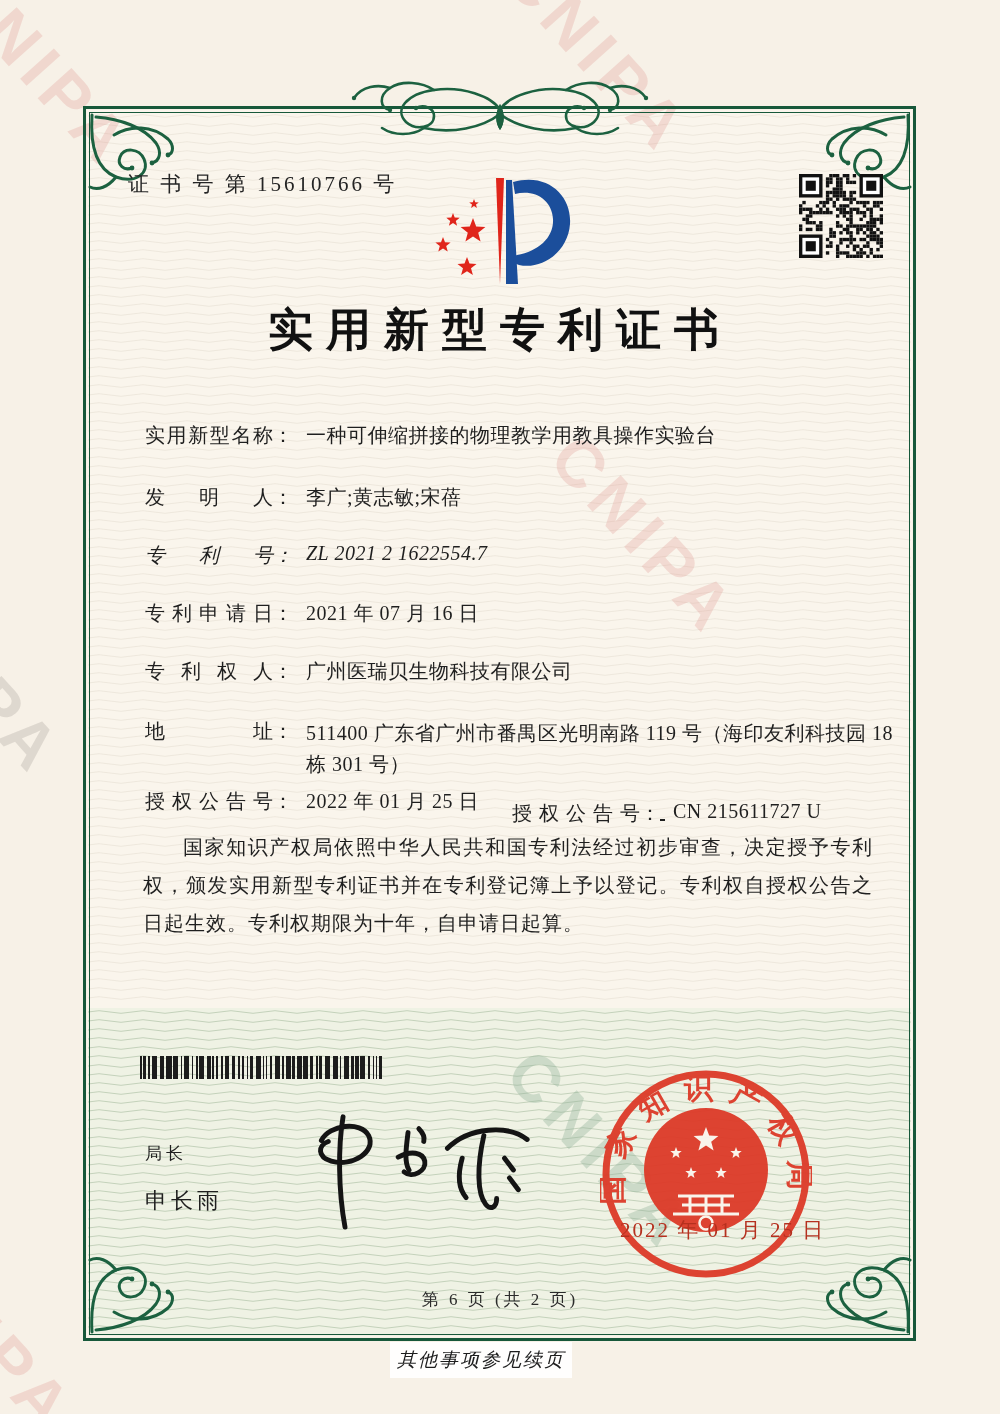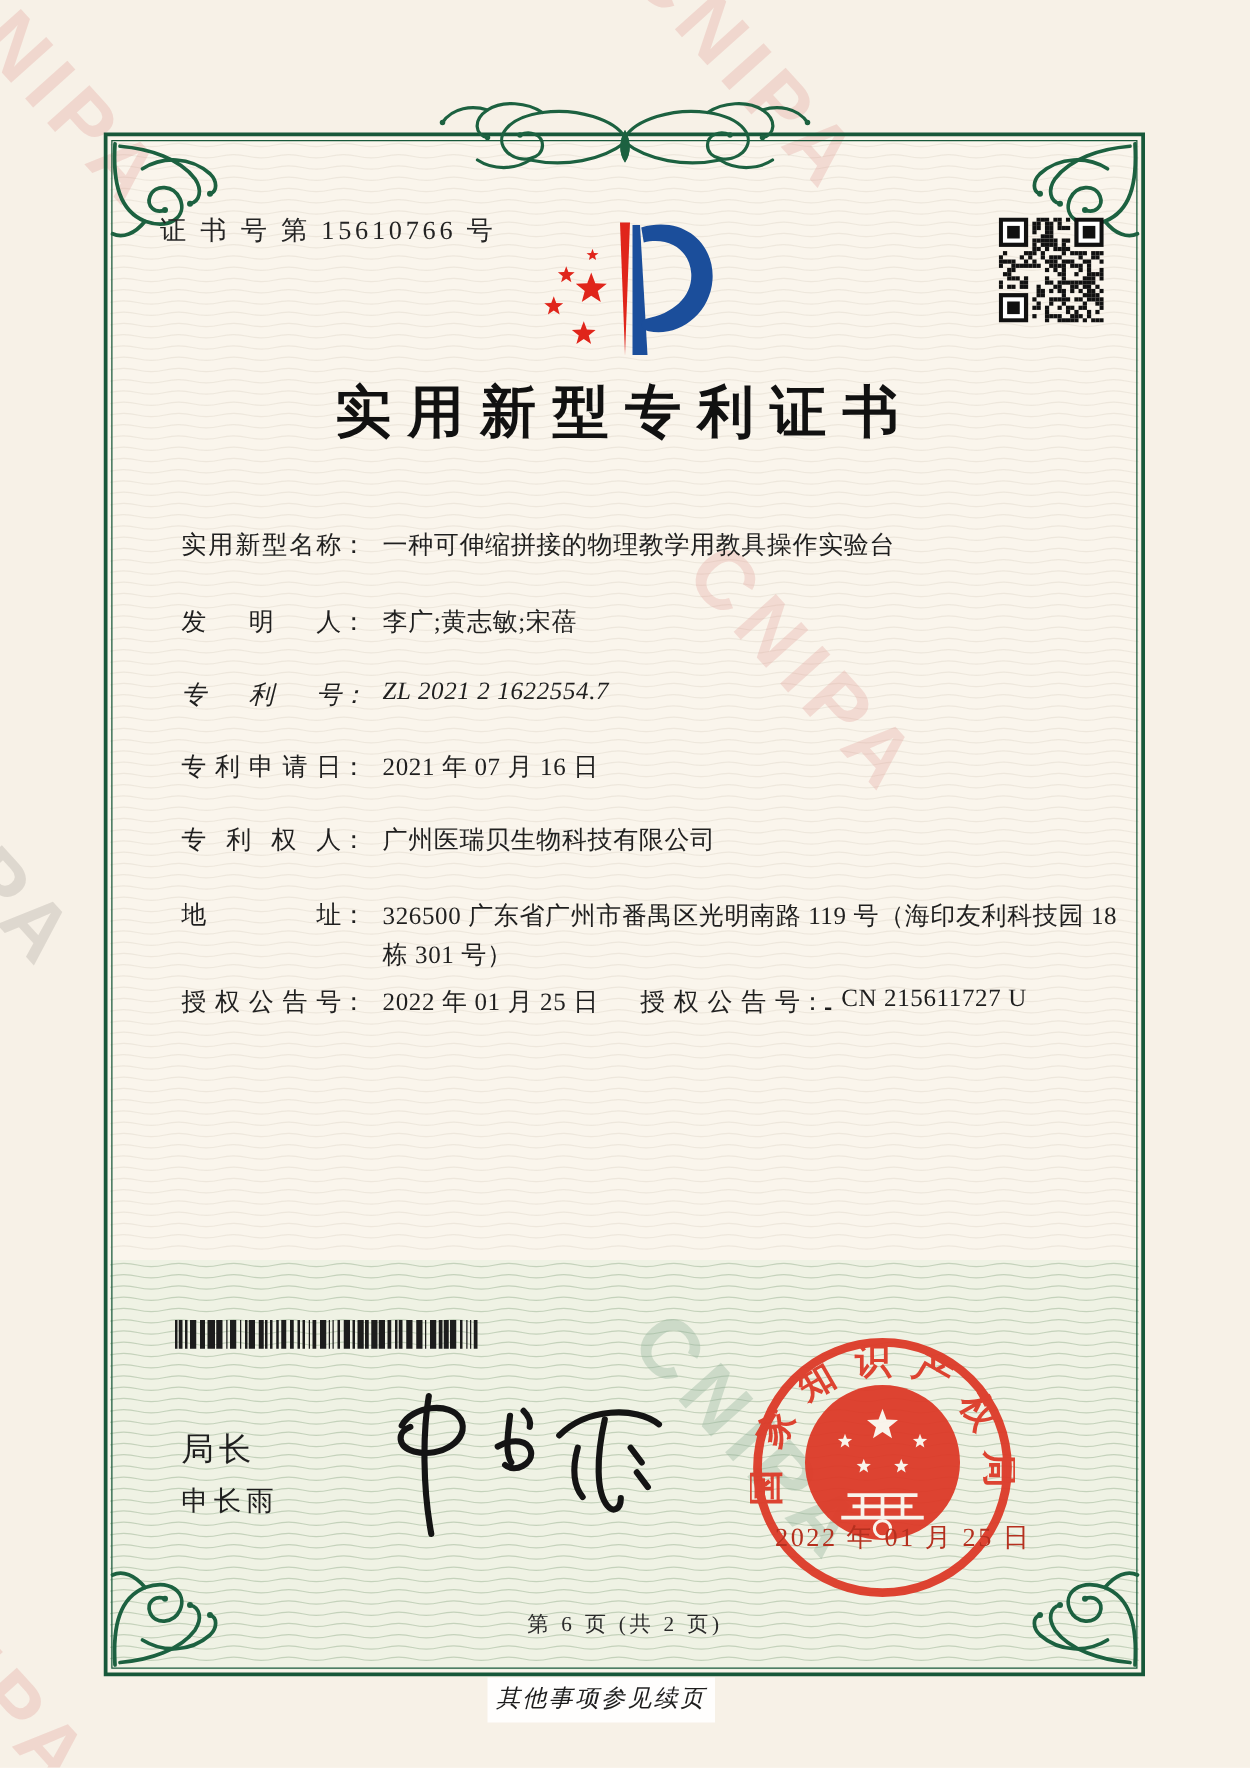--- a/index.html
+++ b/index.html
@@ -27,30 +27,30 @@
   .title{left:0;top:300px;width:1000px;text-align:center;font-size:45px;
          font-weight:bold;letter-spacing:13px;color:#111;z-index:5;}
   
   .fields{left:145px;top:422px;width:740px;z-index:5;font-size:20px;}
   .frow{position:absolute;left:0;white-space:nowrap;}
   .flabel{display:inline-block;width:128px;text-align:justify;text-align-last:justify;
           vertical-align:top;}
   .fcolon{display:inline-block;vertical-align:top;}
   .fvalue{display:inline-block;margin-left:8px;vertical-align:top;letter-spacing:.5px;}
   .fvalue.wrap{white-space:normal;width:588px;line-height:31px;}
-  .pairs2{left:367px;top:0;position:absolute;white-space:nowrap;text-decoration:underline;}
+  .pairs2{left:367px;top:12px;position:absolute;white-space:nowrap;text-decoration:underline;}
   
   .paras{left:143px;top:828px;width:730px;z-index:5;font-size:20px;line-height:38px;
          text-align:justify;letter-spacing:1px;}
   .paras p{margin:0 0 8px 0;text-indent:2em;}
   
   .barcode{left:140px;top:1056px;width:268px;height:23px;z-index:5;font-size:0;}
   .barcode i{display:inline-block;height:23px;background:#1c1c1c;vertical-align:top;}
   
-  .sig-title{left:145px;top:1142px;font-size:26px;letter-spacing:4px;z-index:5;}
+  .sig-title{left:145px;top:1142px;font-size:17px;letter-spacing:4px;z-index:5;}
   .sig-name{left:145px;top:1186px;font-size:22px;letter-spacing:4px;z-index:5;}
   .sig-svg{left:282px;top:1104px;z-index:5;}
   
   .seal{left:600px;top:1068px;z-index:6;opacity:.95;}
   .seal-date{left:620px;top:1216px;width:210px;font-size:21px;letter-spacing:2px;
              color:#b5301f;z-index:7;white-space:nowrap;}
   
   .pageinfo{left:0;top:1288px;width:1000px;text-align:center;font-size:17px;
             letter-spacing:3px;color:#2b2b2b;z-index:5;}
   .bottom-note{left:390px;top:1342px;width:182px;height:36px;background:#fffefd;
@@ -439,33 +439,34 @@
   <div class="frow" style="top:178px;">
     <span class="flabel">专利申请日</span><span class="fcolon">：</span>
     <span class="fvalue">2021 年 07 月 16 日</span>
   </div>
   <div class="frow" style="top:236px;">
     <span class="flabel">专利权人</span><span class="fcolon">：</span>
     <span class="fvalue">广州医瑞贝生物科技有限公司</span>
   </div>
   <div class="frow" style="top:296px;">
     <span class="flabel">地址</span><span class="fcolon">：</span>
-    <span class="fvalue wrap">326500 广东省广州市番禺区光明南路 119 号（海印友利科技园 18 栋 301 号）</span>
+    <span class="fvalue wrap">511400 广东省广州市番禺区光明南路 119 号（海印友利科技园 18 栋 301 号）</span>
   </div>
   <div class="frow" style="top:366px;">
     <span class="flabel">授权公告号</span><span class="fcolon">：</span>
     <span class="fvalue">2022 年 01 月 25 日</span>
     <span class="pairs2">
       <span class="flabel">授权公告号</span><span class="fcolon">：</span>
       <span class="fvalue">CN 215611727 U</span>
     </span>
   </div>
 </div>
 
 <div class="abs paras">
+  <p>国家知识产权局依照中华人民共和国专利法经过初步审查，决定授予专利权，颁发实用新型专利证书并在专利登记簿上予以登记。专利权自授权公告之日起生效。专利权期限为十年，自申请日起算。</p>
 </div>
 
 <div class="abs barcode" id="barcode"><i style="width:1.7px;margin-right:1.4px"></i><i style="width:3.4px;margin-right:1.4px"></i><i style="width:1.7px;margin-right:2.8px"></i><i style="width:5.1px;margin-right:2.8px"></i><i style="width:3.4px;margin-right:2.8px"></i><i style="width:5.1px;margin-right:1.4px"></i><i style="width:5.1px;margin-right:2.8px"></i><i style="width:1.7px;margin-right:1.4px"></i><i style="width:5.1px;margin-right:2.8px"></i><i style="width:1.7px;margin-right:2.8px"></i><i style="width:1.7px;margin-right:1.4px"></i><i style="width:5.1px;margin-right:2.8px"></i><i style="width:3.4px;margin-right:1.4px"></i><i style="width:1.7px;margin-right:2.8px"></i><i style="width:1.7px;margin-right:2.8px"></i><i style="width:1.7px;margin-right:2.8px"></i><i style="width:3.4px;margin-right:2.8px"></i><i style="width:3.4px;margin-right:2.8px"></i><i style="width:1.7px;margin-right:2.8px"></i><i style="width:1.7px;margin-right:2.8px"></i><i style="width:1.7px;margin-right:1.4px"></i><i style="width:3.4px;margin-right:2.8px"></i><i style="width:5.1px;margin-right:1.4px"></i><i style="width:1.7px;margin-right:1.4px"></i><i style="width:1.7px;margin-right:2.8px"></i><i style="width:1.7px;margin-right:2.8px"></i><i style="width:5.1px;margin-right:2.8px"></i><i style="width:1.7px;margin-right:1.4px"></i><i style="width:5.1px;margin-right:1.4px"></i><i style="width:3.4px;margin-right:1.4px"></i><i style="width:5.1px;margin-right:1.4px"></i><i style="width:5.1px;margin-right:1.4px"></i><i style="width:3.4px;margin-right:2.8px"></i><i style="width:1.7px;margin-right:1.4px"></i><i style="width:3.4px;margin-right:2.8px"></i><i style="width:5.1px;margin-right:2.8px"></i><i style="width:5.1px;margin-right:1.4px"></i><i style="width:1.7px;margin-right:2.8px"></i><i style="width:5.1px;margin-right:1.4px"></i><i style="width:3.4px;margin-right:1.4px"></i><i style="width:3.4px;margin-right:1.4px"></i><i style="width:5.1px;margin-right:2.8px"></i><i style="width:1.7px;margin-right:2.8px"></i><i style="width:1.7px;margin-right:1.4px"></i><i style="width:1.7px;margin-right:1.4px"></i><i style="width:3.4px;margin-right:1.4px"></i></div>
 
 <div class="abs sig-title">局长</div>
 <div class="abs sig-name">申长雨</div>
 <svg class="abs sig-svg" width="256" height="132" viewBox="0 0 260 132">
   <g fill="none" stroke="#141414" stroke-width="5" stroke-linecap="round" stroke-linejoin="round">
     <path d="M62,12 C57,42 57,86 64,124"></path>
     <path d="M40,36 C48,20 80,16 88,31 C96,47 72,63 50,57 C36,53 36,41 47,37"></path>

